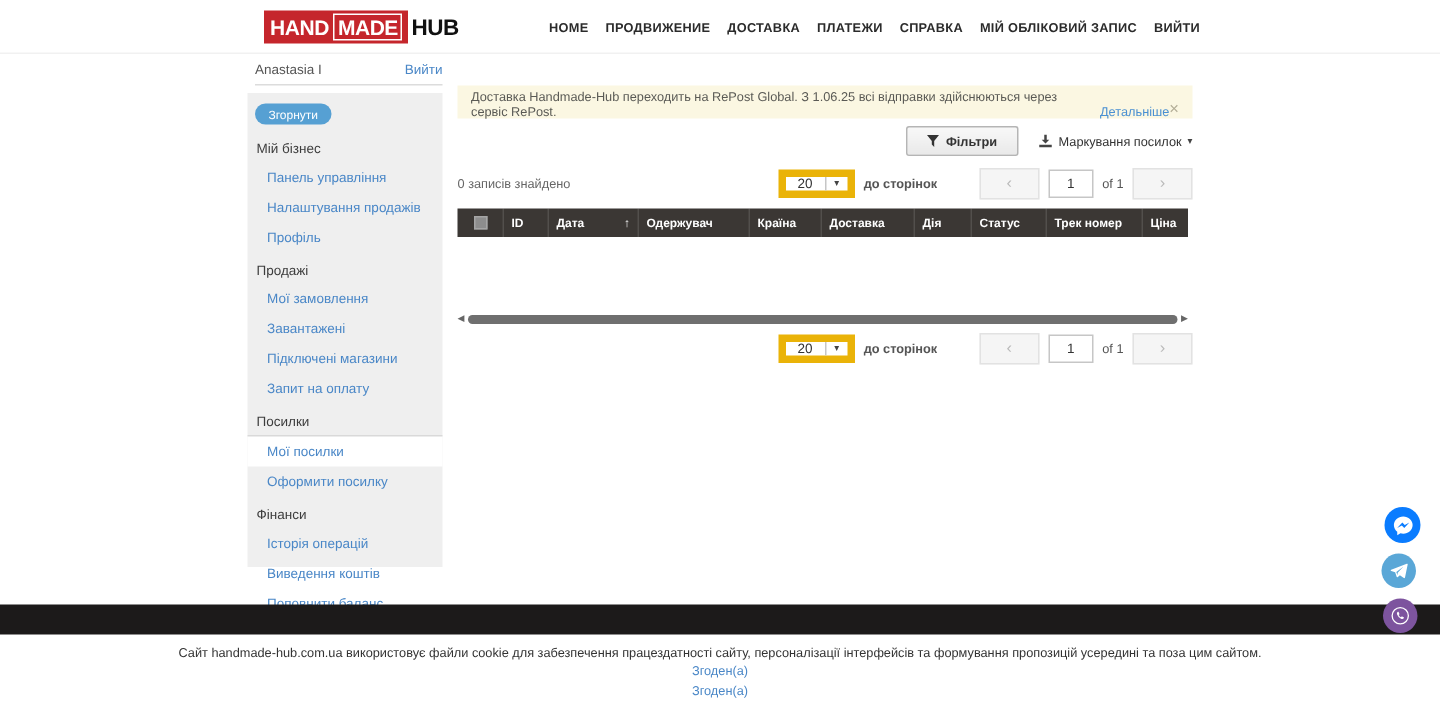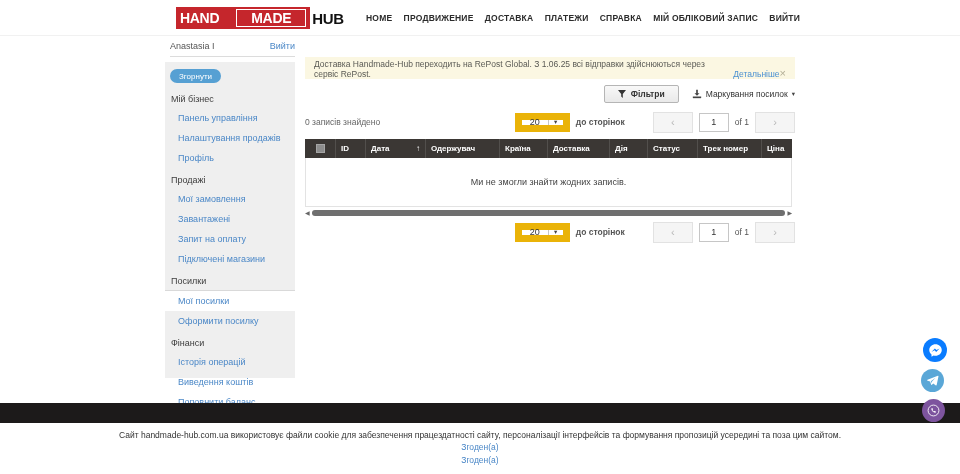--- a/index.html
+++ b/index.html
@@ -4,21 +4,21 @@
 <style>
   * { margin:0; padding:0; box-sizing:border-box; }
   html,body { background:#fff; }
   body { font-family:"Liberation Sans", sans-serif; }
   .page { position:relative; width:960px; height:474px; background:#fff; overflow:hidden; }
 
   
   .top-header { position:absolute; top:0; left:0; width:960px; height:36px; background:#fff; border-bottom:1px solid #f1f1f1; }
   .logo { position:absolute; left:176px; top:7px; display:flex; align-items:center; font-weight:bold; }
   .logo-red { background:#c5262c; color:#fff; display:flex; align-items:center; padding:2px 4px; font-size:14px; letter-spacing:-0.3px; }
-  .logo-made { border:1.5px solid #fff; padding:0 14px; margin-left:17px; }
+  .logo-made { border:1.5px solid #fff; padding:0 2px; margin-left:3px; }
   .logo-hub { color:#111; font-size:15px; margin-left:2px; letter-spacing:-0.3px; }
   .main-nav { position:absolute; left:366px; top:0; width:434px; height:36px; display:flex; align-items:center; justify-content:space-between; }
   .main-nav .nav-item { font-size:8.5px; font-weight:bold; color:#2b2b2b; letter-spacing:0.2px; cursor:pointer; white-space:nowrap; }
 
   
   .user-bar { position:absolute; left:170px; top:41px; width:125px; height:16px; border-bottom:1px solid #dcdcdc; display:flex; justify-content:space-between; align-items:flex-start; font-size:9px; }
   .user-name { color:#555; }
   .user-logout { color:#4a87c7; cursor:pointer; }
 
   
@@ -27,32 +27,32 @@
   .side-section-title { padding:7px 8px 4px 6px; color:#3d3d3d; }
   .side-item { padding:5px 8px 5px 13px; color:#4a87c7; cursor:pointer; }
   .side-item.active { background:#fff; border-top:1px solid #d9d9d9; }
 
   
   .banner { position:absolute; left:305px; top:57px; width:490px; height:22px; background:#fbf7e2; display:flex; align-items:flex-end; padding:0 9px; font-size:8.5px; color:#5a5a55; }
   .banner-link { color:#4a90d2; margin-left:3px; cursor:pointer; }
   .banner-close { margin-left:auto; color:#b3ae97; font-size:11px; cursor:pointer; }
 
   
-  .toolbar { position:absolute; left:305px; top:84px; width:490px; height:20px; display:flex; justify-content:flex-end; align-items:center; gap:13px; }
+  .toolbar { position:absolute; left:305px; top:84px; width:490px; height:20px; display:flex; justify-content:flex-end; gap:13px; }
   .filters-btn { display:flex; align-items:center; gap:5px; background:linear-gradient(#f8f8f8,#e9e9e9); border:1px solid #b5b5b5; border-radius:2px; padding:3px 13px; font-size:8.5px; font-weight:bold; color:#333; font-family:inherit; cursor:pointer; }
   .marking-btn { display:flex; align-items:center; gap:4px; background:none; border:none; font-size:8.5px; color:#333; font-family:inherit; cursor:pointer; }
   .caret { font-size:6.5px; color:#444; }
 
   
   .pag-row { position:absolute; left:305px; width:490px; height:22px; display:flex; align-items:center; }
   .pag-row.row1 { top:111px; }
   .pag-row.row2 { top:221px; }
   .count-text { font-size:8.5px; color:#666; }
   .pag-controls { margin-left:auto; display:flex; align-items:center; gap:6px; }
-  .page-size { display:flex; align-items:stretch; height:19px; border:7px solid #eab308; background:#fff; cursor:pointer; }
+  .page-size { display:flex; align-items:stretch; height:19px; border:5px solid #eab308; background:#fff; cursor:pointer; }
   .page-size .val { width:26px; display:flex; align-items:center; justify-content:center; font-size:9px; color:#333; }
   .page-size .dd { width:15px; border-left:1px solid #c6c6c6; display:flex; align-items:center; justify-content:center; }
   .pag-label { font-size:8.5px; color:#555; margin-right:22px;font-weight:bold; }
   .pag-btn { width:40px; height:21px; background:#f5f5f5; border:1px solid #e2e2e2; color:#b9b9b9; display:flex; align-items:center; justify-content:center; font-size:11px; cursor:pointer; font-family:inherit; }
   .page-input { width:30px; height:19px; border:1px solid #c6c6c6; text-align:center; font-size:9px; color:#333; font-family:inherit; }
   .of-label { font-size:8.5px; color:#555; }
 
   
   .grid { position:absolute; left:305px; top:139px; width:487px; }
   .grid-header { display:flex; background:#3b3734; color:#fff; height:19px; align-items:stretch; font-size:8px; font-weight:bold; }
@@ -114,22 +114,22 @@
 
   <div class="sidebar">
     <button class="collapse-btn">Згорнути</button>
     <div class="side-section-title">Мій бізнес</div>
     <div class="side-item">Панель управління</div>
     <div class="side-item">Налаштування продажів</div>
     <div class="side-item">Профіль</div>
     <div class="side-section-title">Продажі</div>
     <div class="side-item">Мої замовлення</div>
     <div class="side-item">Завантажені</div>
+    <div class="side-item">Підключені магазини</div>
     <div class="side-item">Запит на оплату</div>
-    <div class="side-item">Підключені магазини</div>
     <div class="side-section-title">Посилки</div>
     <div class="side-item active">Мої посилки</div>
     <div class="side-item">Оформити посилку</div>
     <div class="side-section-title">Фінанси</div>
     <div class="side-item">Історія операцій</div>
     <div class="side-item">Виведення коштів</div>
     <div class="side-item">Поповнити баланс</div>
   </div>
 
   <div class="banner">
@@ -183,21 +183,20 @@
         <span class="sort-arrow">↑</span>
       </div>
       <div class="gh-cell col-recip">Одержувач</div>
       <div class="gh-cell col-country">Країна</div>
       <div class="gh-cell col-deliv">Доставка</div>
       <div class="gh-cell col-action">Дія</div>
       <div class="gh-cell col-status">Статус</div>
       <div class="gh-cell col-track">Трек номер</div>
       <div class="gh-cell col-price">Ціна</div>
     </div>
-    <div class="grid-body">Ми не змогли знайти жодних записів.</div>
   </div>
 
   <div class="hscroll">
     <span class="arrow">◀</span>
     <div class="track">
         <div class="thumb"></div>
       </div>
     <span class="arrow">▶</span>
   </div>
 

